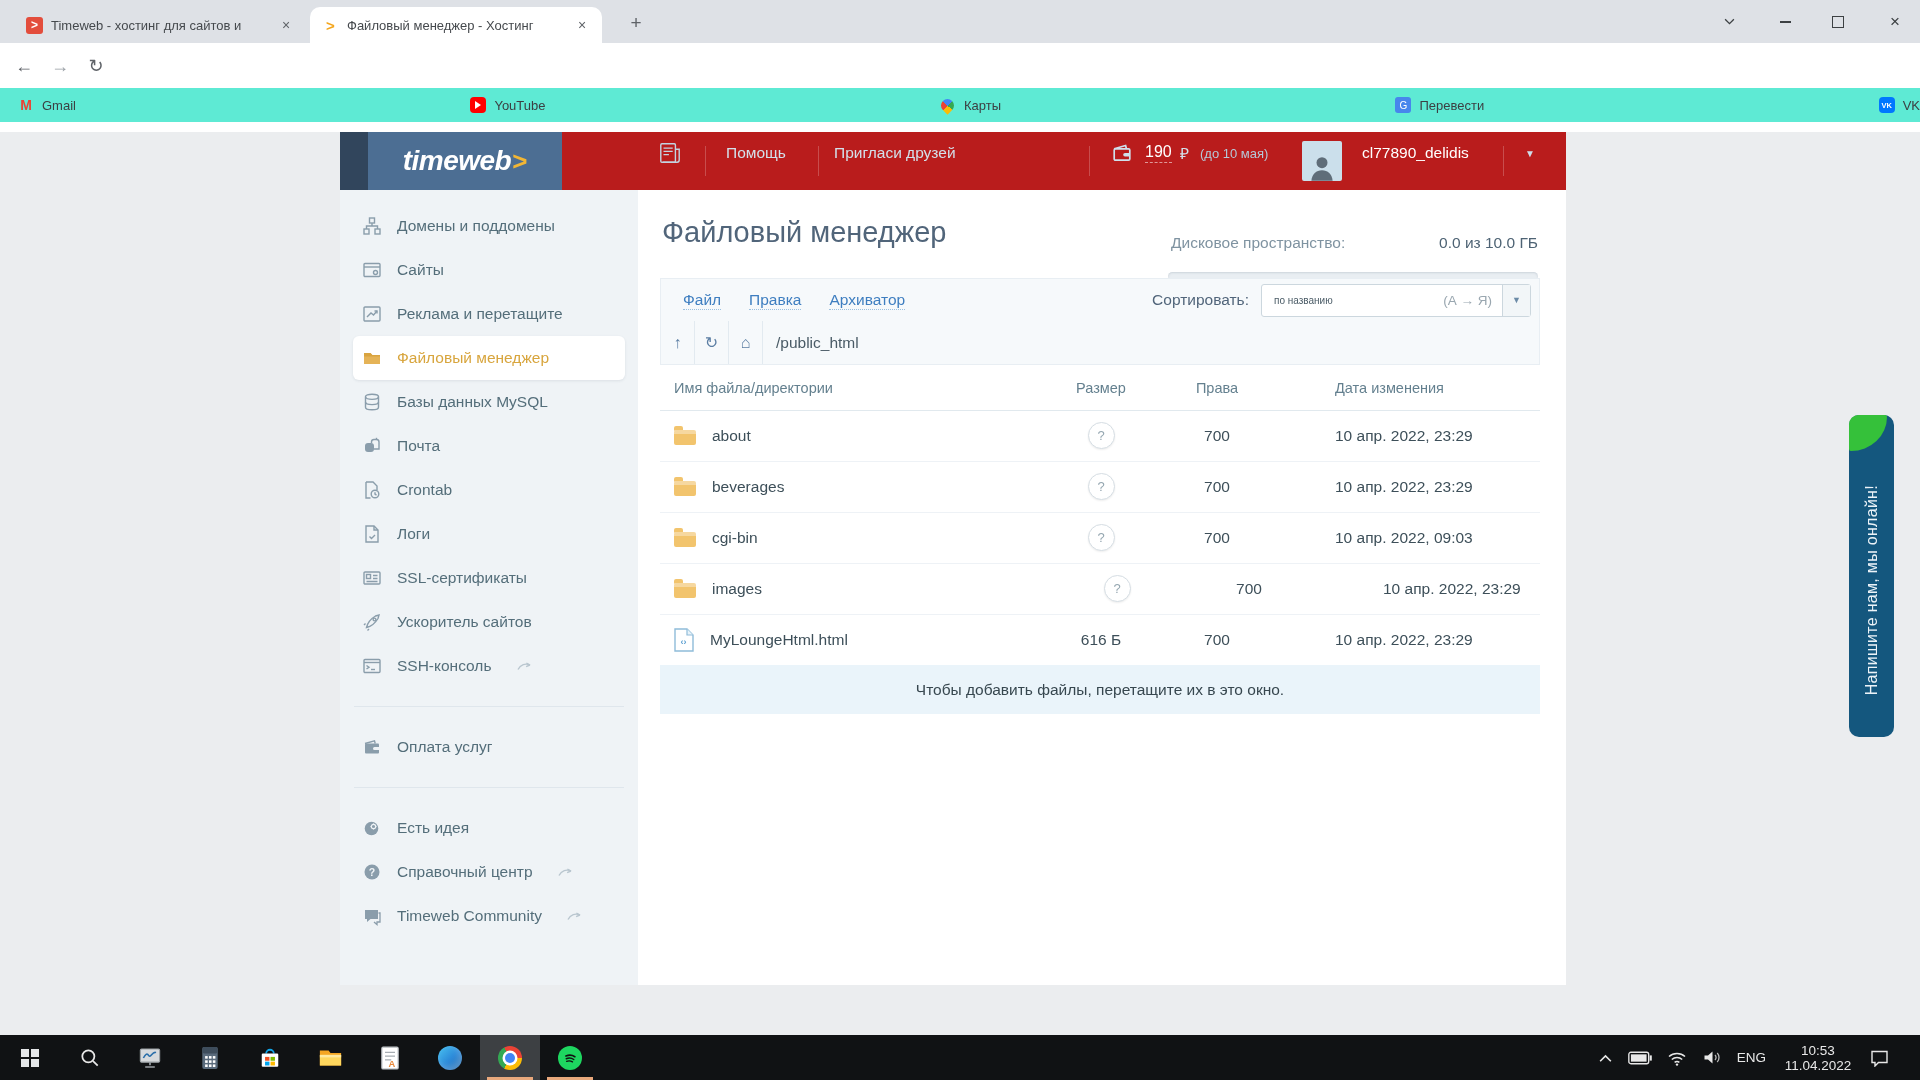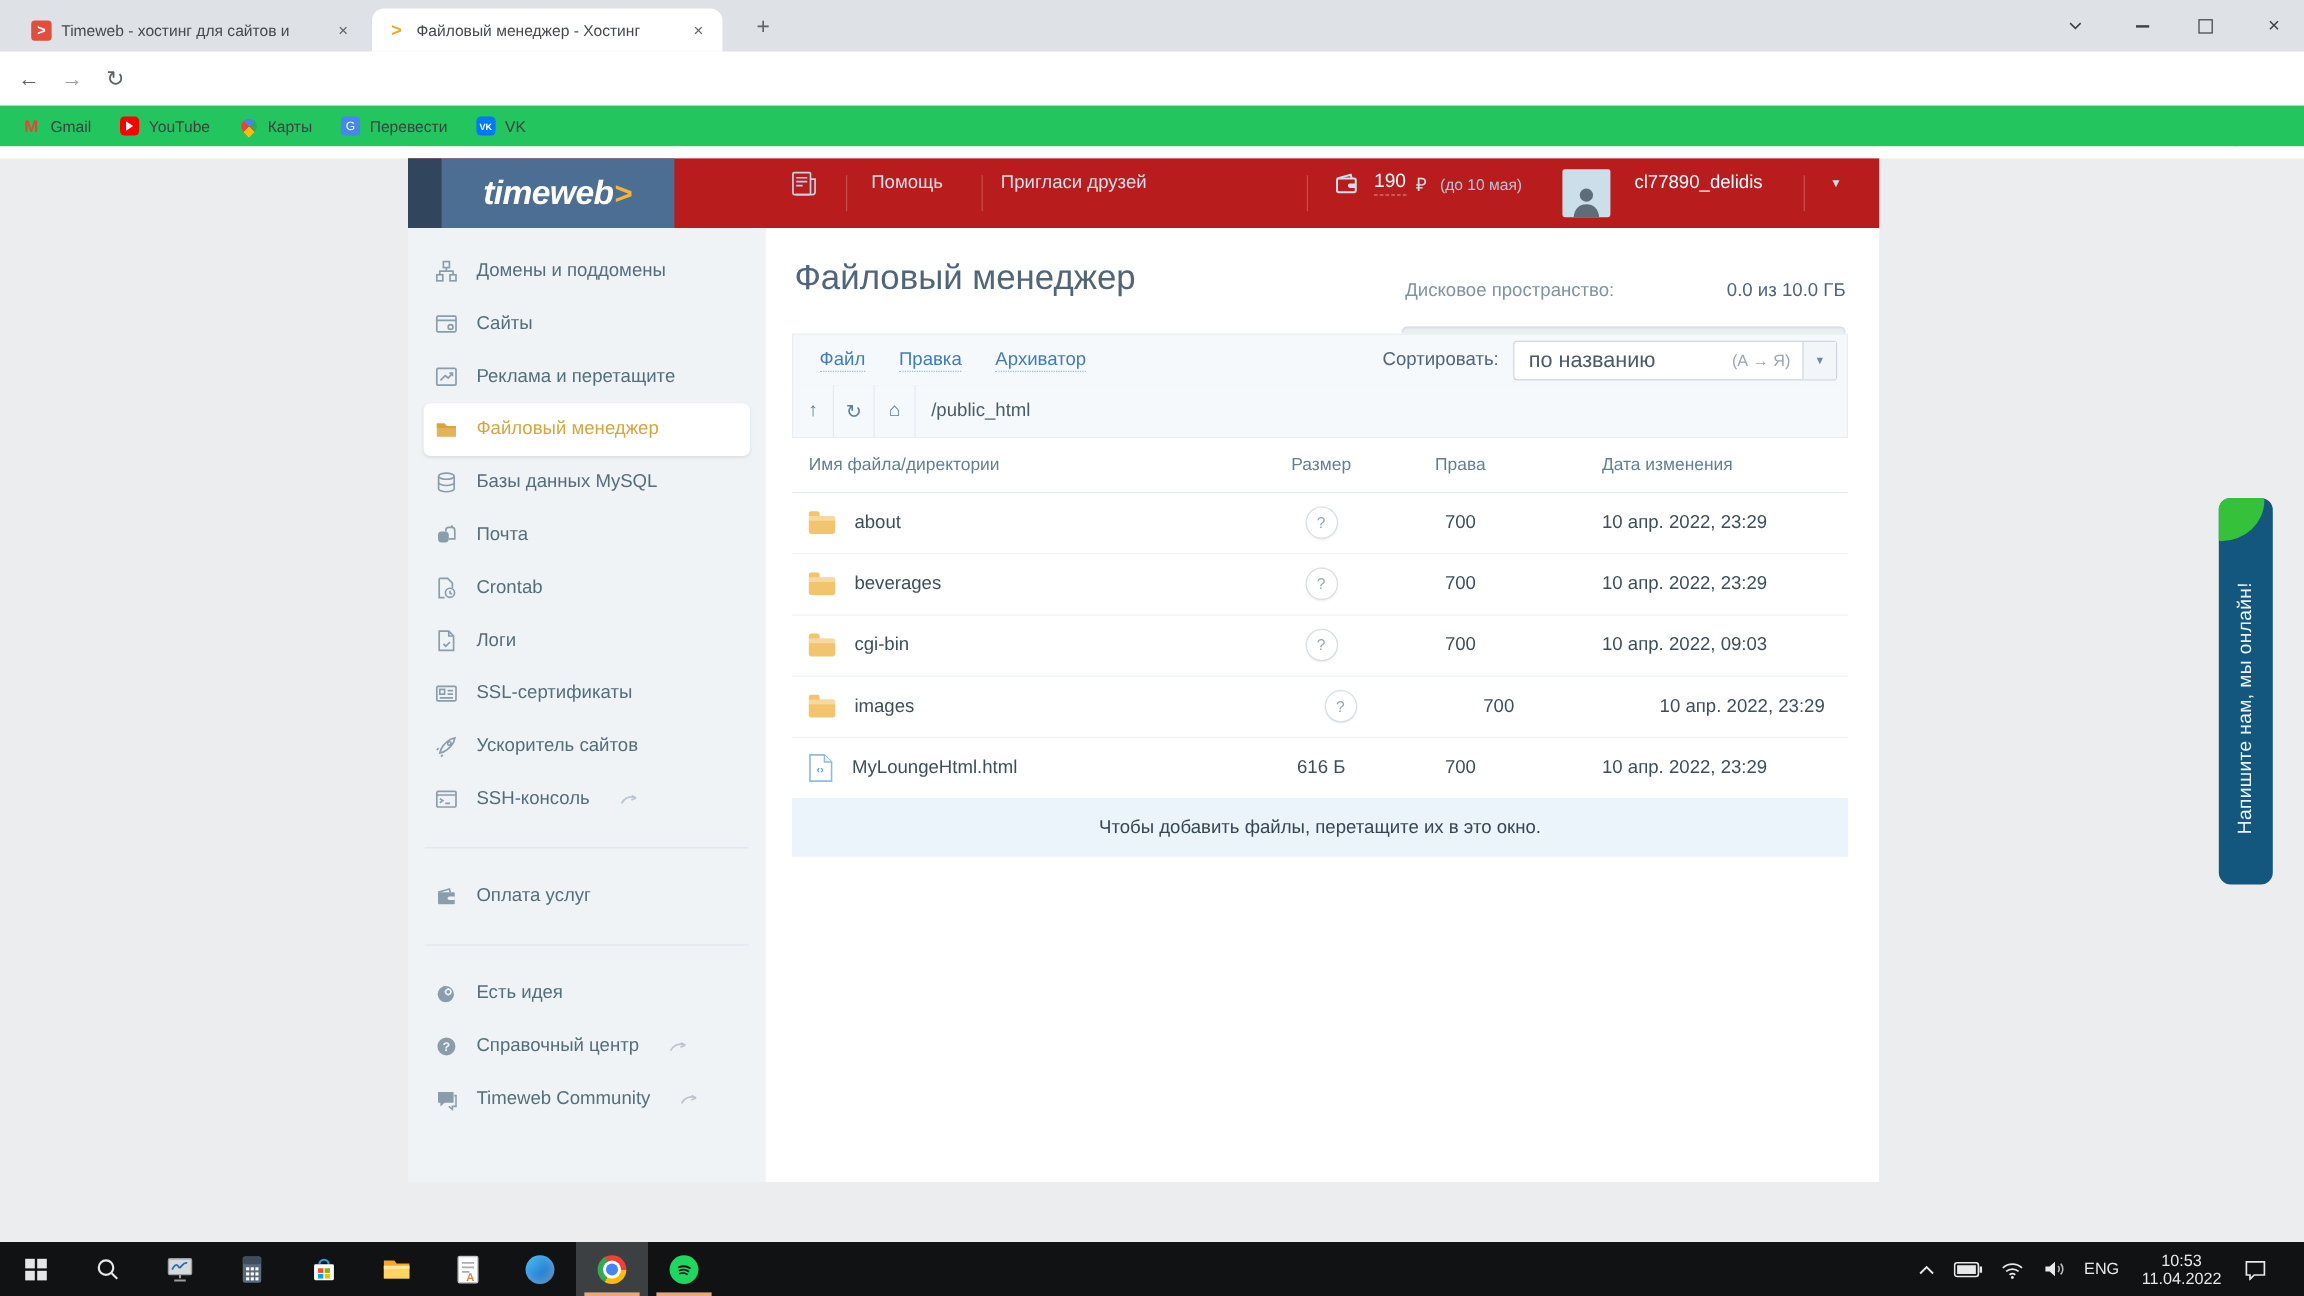--- a/index.html
+++ b/index.html
@@ -42,22 +42,22 @@
   .omni-right{display:flex;align-items:center;gap:18px;}
   .abar-right{position:absolute;right:0;top:43px;height:45px;display:flex;align-items:center;gap:14px;padding-right:14px;}
   .avatar-google{width:26px;height:26px;border-radius:50%;background:#6aa84f;color:#fff;font-size:13px;
        display:flex;align-items:center;justify-content:center;}
   .dots{font-size:16px;color:#5f6368;}
   .dots::before{content:"⋮";}
   .star{font-size:17px;color:#5f6368;}
   .star::before{content:"☆";}
 
   
-  .bookmarks{position:absolute;left:0;top:88px;width:1920px;height:34px;background:#22c55e;
-       display:flex;align-items:center;gap:24px;padding-left:18px;box-sizing:border-box;}
+  .bookmarks{position:absolute;left:0;top:88px;width:1920px;height:34px;background:#5eead4;
+       display:flex;align-items:center;gap:24px;padding-left:18px;box-sizing:border-box;justify-content:space-between;}
   .bm{display:flex;align-items:center;gap:8px;font-size:13px;color:#3c4043;}
   .bm-ico{width:16px;height:16px;display:flex;align-items:center;justify-content:center;border-radius:3px;flex:0 0 auto;}
   .bm-gmail{color:#ea4335;font-weight:bold;font-size:14px;}
   .bm-gmail::before{content:"M";}
   .bm-yt{background:#f00;border-radius:4px;position:relative;}
   .bm-yt::before{content:"";border-left:6px solid #fff;border-top:4px solid transparent;border-bottom:4px solid transparent;}
   .bm-maps{width:13px;height:13px;border-radius:50% 50% 50% 0;transform:rotate(-45deg);
        background:conic-gradient(#4285f4 0 25%,#34a853 0 50%,#fbbc05 0 75%,#ea4335 0);}
   .bm-tr{background:#4786ec;color:#fff;font-size:10px;border-radius:3px;}
   .bm-tr::before{content:"G";}
@@ -103,21 +103,21 @@
        background:#e9eef2;box-shadow:inset 0 1px 2px rgba(120,140,155,.25);overflow:hidden;}
   .disk-fill{height:100%;background:#8bc34a;border-radius:5px;}
 
   .toolbar{position:absolute;left:22px;width:880px;top:88px;height:44px;background:#f6f9fb;
        border:1px solid #e8eef3;box-sizing:border-box;display:flex;align-items:center;padding:0 8px 0 22px;}
   .tb-link{font-size:15.5px;color:#3e7ec0;border-bottom:1px dotted #9cc0df;margin-right:28px;line-height:1.25;}
   .tb-sort{margin-left:auto;display:flex;align-items:center;gap:12px;}
   .sort-label{font-size:15.5px;color:#51657a;}
   .sort-select{width:270px;height:33px;background:#fff;border:1px solid #ccd7de;border-radius:3px;
        display:flex;align-items:center;box-sizing:border-box;}
-  .sort-value{font-size:18px;color:#4a5b66;padding-left:12px;flex:1;}
+  .sort-value{font-size:10px;color:#4a5b66;padding-left:12px;flex:1;}
   .sort-order{font-size:13.5px;color:#9aa7b0;margin-right:10px;}
   .sort-caret{width:27px;align-self:stretch;border-left:1px solid #ccd7de;background:#f2f6f8;
        display:flex;align-items:center;justify-content:center;color:#6c8ba7;font-size:9px;}
   .sort-caret::before{content:"▼";}
 
   .pathbar{position:absolute;left:22px;width:880px;top:131px;height:44px;background:#f6f9fb;
        border:1px solid #e8eef3;border-top:none;box-sizing:border-box;display:flex;align-items:stretch;}
   .pb-btn{width:33px;display:flex;align-items:center;justify-content:center;border-right:1px solid #e2eaf0;
        color:#5b7ea3;font-size:16px;}
   .pb-path{display:flex;align-items:center;margin-left:13px;font-size:15.5px;color:#4a5b66;}

